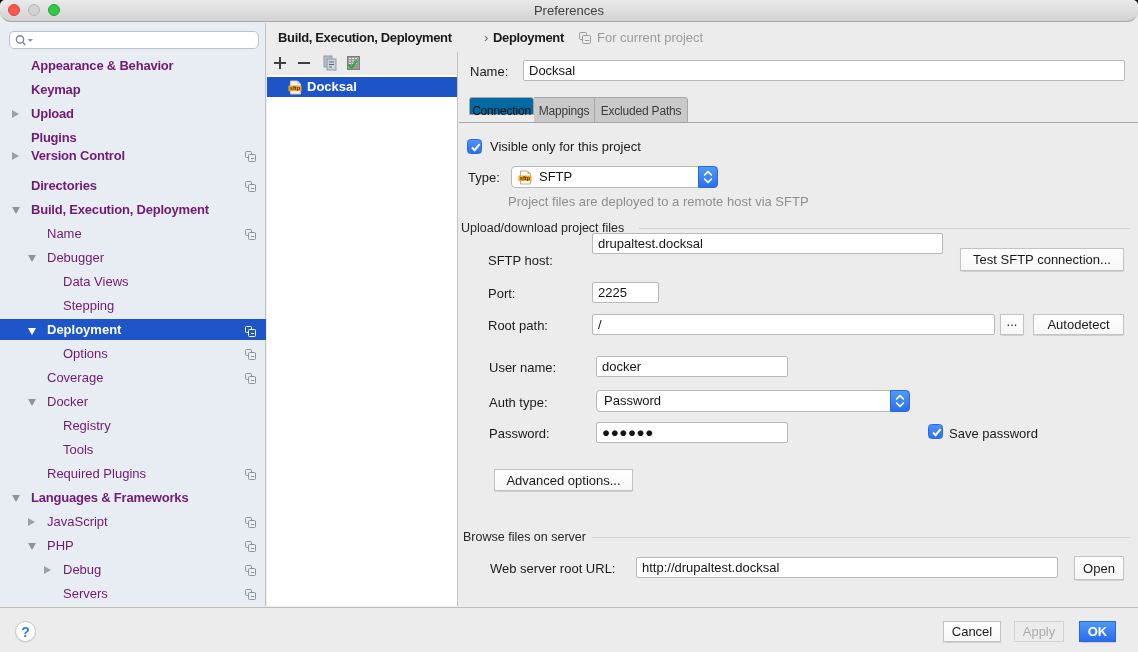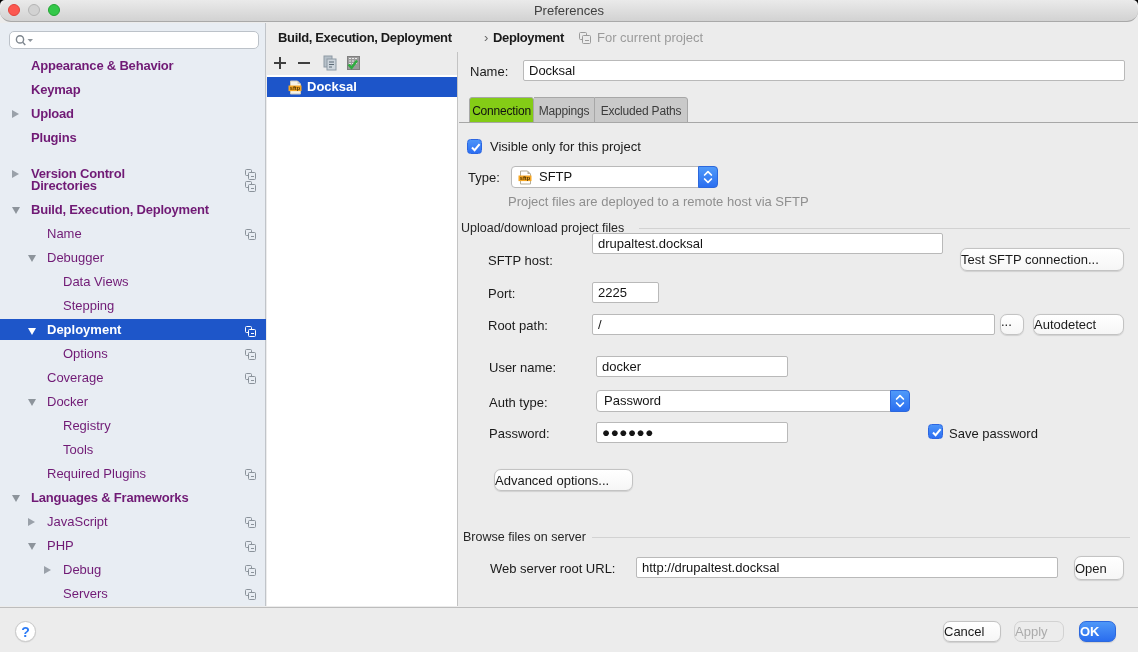--- a/index.html
+++ b/index.html
@@ -68,30 +68,30 @@
     font-weight:bold; font-size:13px; line-height:20px; }
   .litem .lbl { position:absolute; left:40px; }
   .litem svg { position:absolute; left:21px; top:3px; }
 
   
   .formpanel { position:absolute; left:459px; top:52px; width:679px; height:554px; background:#ececec;
     font-size:13px; color:#1a1a1a; }
   .flabel { position:absolute; top:0; }
   .tfield { position:absolute; background:#fff; border:1px solid #b9b9b9; border-radius:2px;
     font-size:13px; color:#141414; padding:0 5px; line-height:19px; overflow:hidden; white-space:nowrap; }
-  .btn { position:absolute; background:linear-gradient(#ffffff,#f6f6f6); border:1px solid #c3c3c3; border-radius:7px;
-    box-shadow:0 0.5px 1px rgba(0,0,0,0.12); font-size:13px; color:#1a1a1a; }
+  .btn { position:absolute; background:linear-gradient(#ffffff,#f6f6f6); border:1px solid #c3c3c3; border-radius:0;
+    box-shadow:0 0.5px 1px rgba(0,0,0,0.12); font-size:13px; color:#1a1a1a; text-align:center; }
   .btn.disabled { background:#ececec; border-color:#d2d2d2; color:#ababab; box-shadow:none; }
   .btn.primary { background:linear-gradient(#4e97f8,#2a6dee); border-color:#2c68dd; color:#fff;font-weight:bold; }
 
   
   .tabline { position:absolute; left:0; top:70px; width:679px; height:1px; background:#a7a7a7; }
   .tab { position:absolute; top:45px; height:26px; line-height:26px; text-align:center; font-size:12px;
     letter-spacing:-0.2px; color:#3c3c3c; background:#c9c9c9; border:1px solid #a7a7a7; }
-  .tab.active { background:#84cc16; height:26px; border-radius:3px 3px 0 0; color:#111; z-index:2; }
+  .tab.active { background:#0369a1; height:18px; border-radius:3px 3px 0 0; color:#111; z-index:2; }
   .tab.mid { border-left:none; border-right:none; }
   .tab.last { border-radius:0 3px 0 0; }
 
   
   .cb { position:absolute; width:15px; height:15px; border-radius:3.5px;
     background:linear-gradient(#4b94f9,#2d6ff2); border:0.5px solid #2b66e2; }
   .cb svg { position:absolute; left:1.5px; top:2px; }
 
   
   .combo { position:absolute; background:#fff; border:1px solid #b9b9b9; border-radius:4px; }
@@ -144,21 +144,21 @@
         <div class="trow l1" style="top: 24px;">
           <span class="lbl">Keymap</span>
         </div>
         <div class="trow l1" style="top: 48px;">
           <span class="arr r a1"></span>
           <span class="lbl">Upload</span>
         </div>
         <div class="trow l1" style="top: 72px;">
           <span class="lbl">Plugins</span>
         </div>
-        <div class="trow l1" style="top: 108px; text-align: right;">
+        <div class="trow l1" style="top: 90px; text-align: right;">
           <span class="arr r a1"></span>
           <span class="lbl">Version Control</span>
           <span class="shared">
             <i></i>
             <b></b>
           </span>
         </div>
         <div class="trow l1" style="top: 120px;">
           <span class="lbl">Directories</span>
           <span class="shared">

